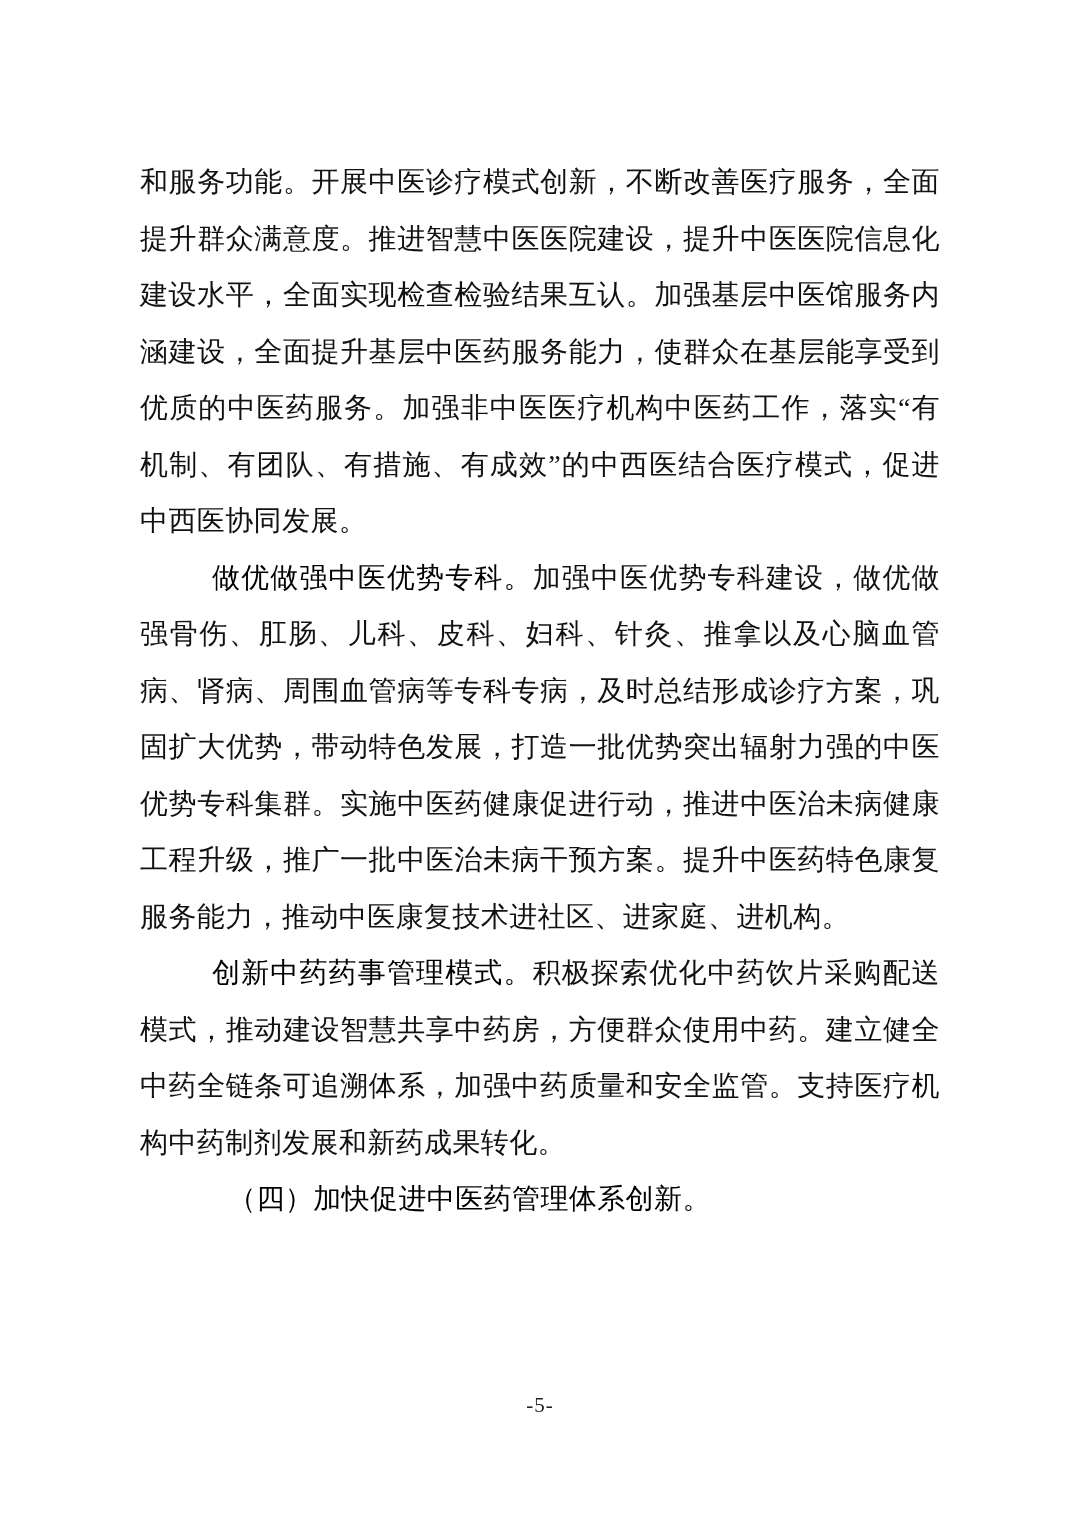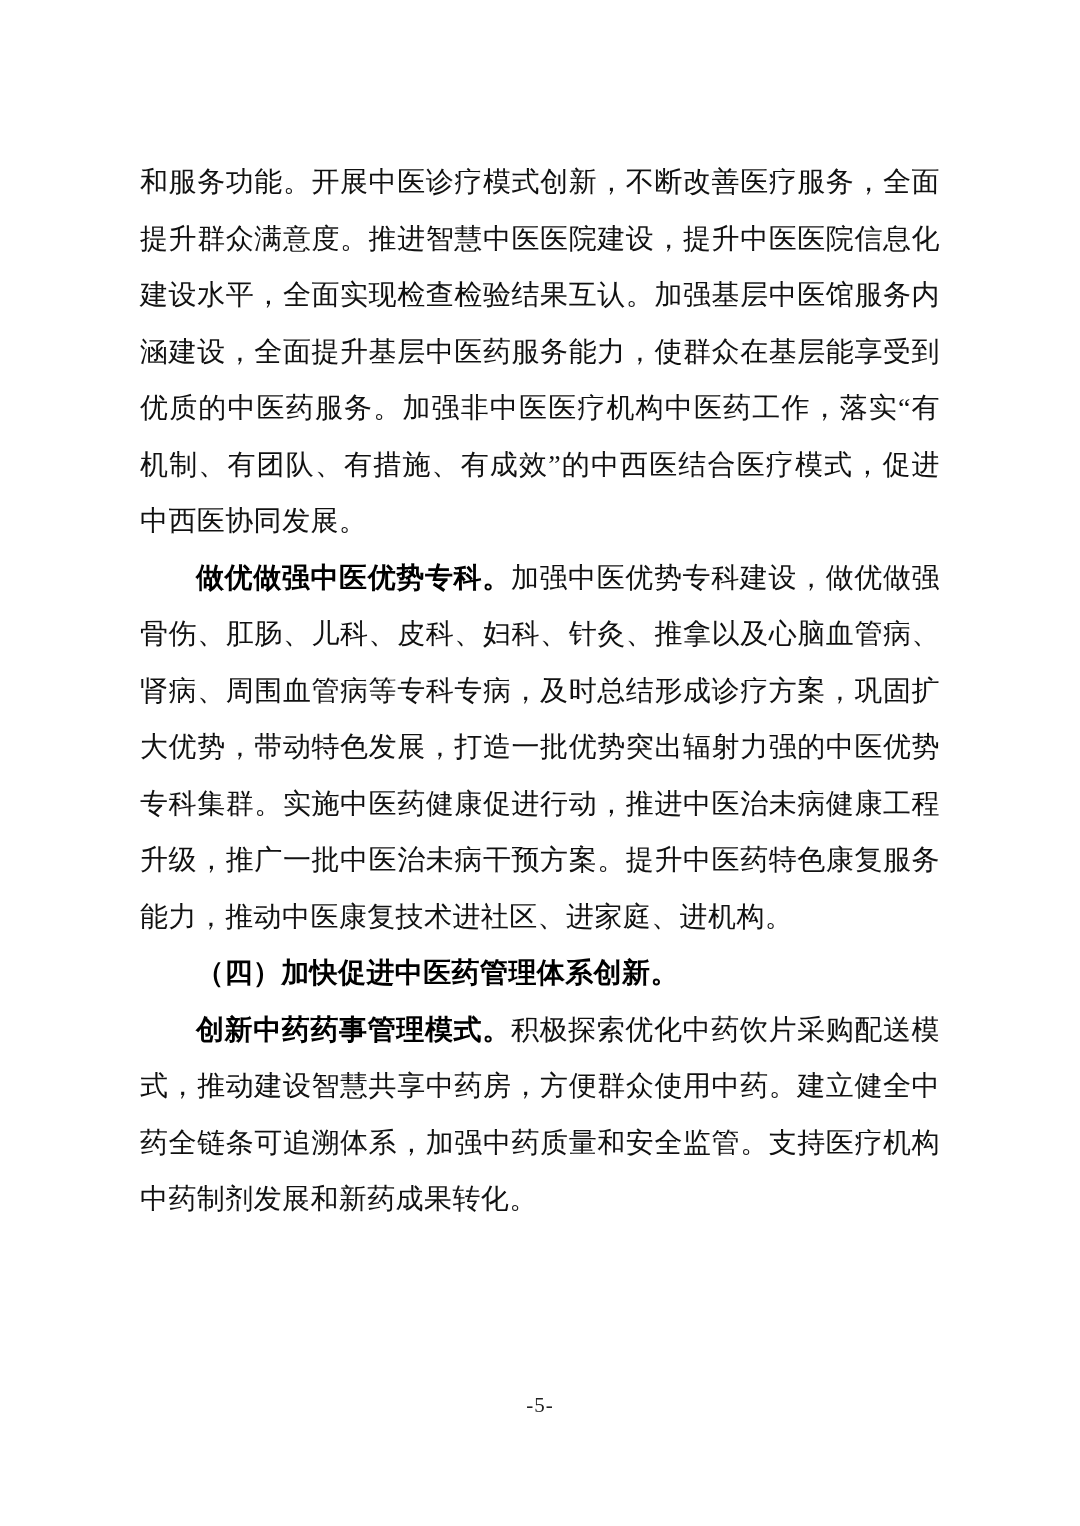--- a/index.html
+++ b/index.html
@@ -32,22 +32,23 @@
   .para {
     margin: 0;
   }
 
   .para.indent {
     text-indent: 2em;
   }
 
   .para .lead,
   .para.heading {
-    font-weight: 700;
+    font-weight: 400;
     color: #000000;
+    margin-left: 16px;
   }
 
   .page-footer {
     position: absolute;
     top: 1392px;
     left: 0;
     width: 100%;
     text-align: center;
     font-size: 21px;
     line-height: 26px;
@@ -57,21 +58,21 @@
   }
 </style>
 </head>
 <body>
 
 <div class="page">
 
   <div class="doc-body">
       <p class="para"><span>和服务功能。开展中医诊疗模式创新，不断改善医疗服务，全面提升群众满意度。推进智慧中医医院建设，提升中医医院信息化建设水平，全面实现检查检验结果互认。加强基层中医馆服务内涵建设，全面提升基层中医药服务能力，使群众在基层能享受到优质的中医药服务。加强非中医医疗机构中医药工作，落实“有机制、有团队、有措施、有成效”的中西医结合医疗模式，促进中西医协同发展。</span></p>
       <p class="para indent"><span class="lead">做优做强中医优势专科。</span><span>加强中医优势专科建设，做优做强骨伤、肛肠、儿科、皮科、妇科、针灸、推拿以及心脑血管病、肾病、周围血管病等专科专病，及时总结形成诊疗方案，巩固扩大优势，带动特色发展，打造一批优势突出辐射力强的中医优势专科集群。实施中医药健康促进行动，推进中医治未病健康工程升级，推广一批中医治未病干预方案。提升中医药特色康复服务能力，推动中医康复技术进社区、进家庭、进机构。</span></p>
+      <p class="para indent"><span class="lead">创新中药药事管理模式。</span><span>积极探索优化中药饮片采购配送模式，推动建设智慧共享中药房，方便群众使用中药。建立健全中药全链条可追溯体系，加强中药质量和安全监管。支持医疗机构中药制剂发展和新药成果转化。</span></p>
       <p class="para indent heading"><span class="lead">（四）加快促进中医药管理体系创新。</span></p>
-      <p class="para indent"><span class="lead">创新中药药事管理模式。</span><span>积极探索优化中药饮片采购配送模式，推动建设智慧共享中药房，方便群众使用中药。建立健全中药全链条可追溯体系，加强中药质量和安全监管。支持医疗机构中药制剂发展和新药成果转化。</span></p>
     </div>
 
   <div class="page-footer">
     <span>-5-</span>
   </div>
 
 </div>
 
 </body></html>

